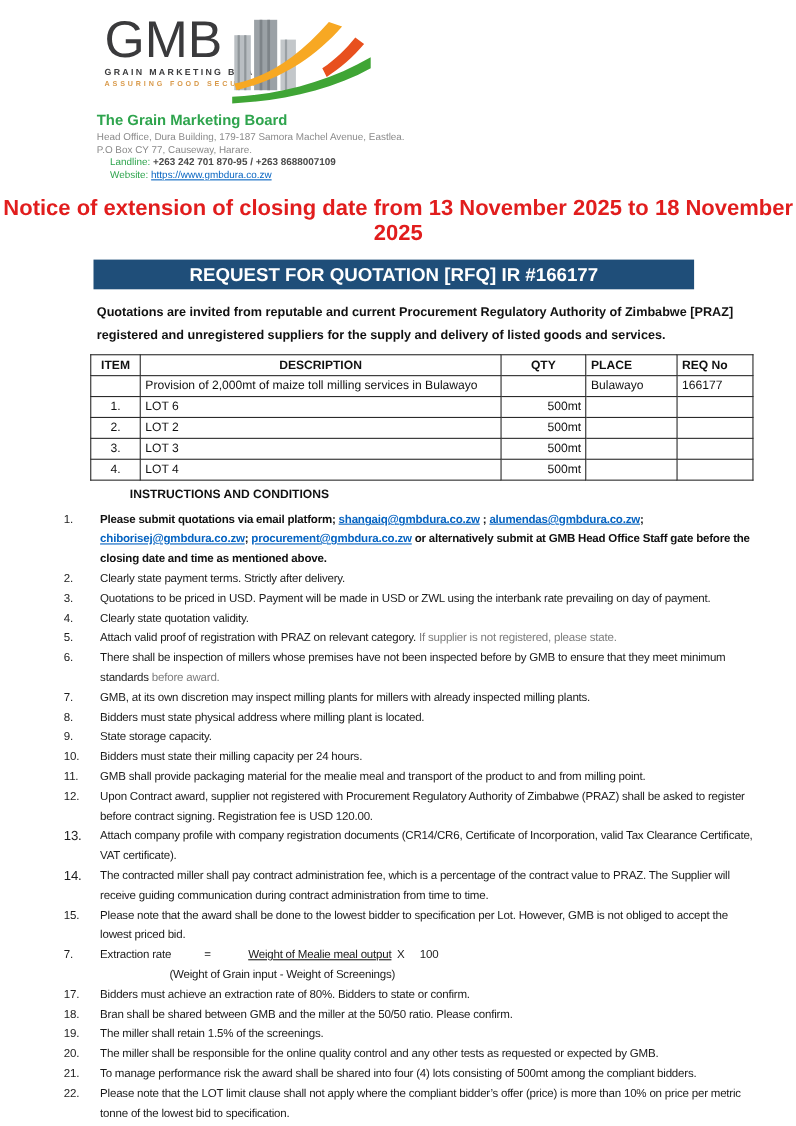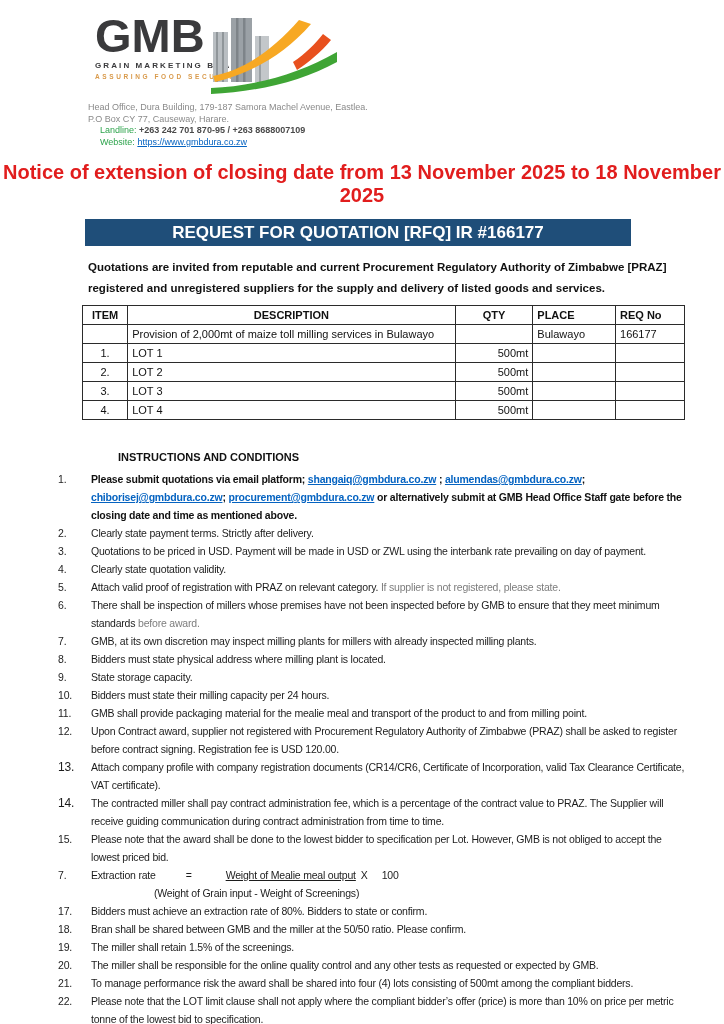--- a/index.html
+++ b/index.html
@@ -9,21 +9,21 @@
     background:#ffffff;
     font-family:"Liberation Sans", sans-serif;
     color:#1a1a1a;
     overflow:hidden;
     box-sizing:border-box;
     padding-top:14px;
   }
   
   .logo{position:relative;margin-left:95px;height:80px;width:300px;}
   .gmb-acronym{
-    font-size:47px;font-weight:700;color:#3a3a3c;letter-spacing:0px;
+    font-size:47px;font-weight:400;color:#3a3a3c;letter-spacing:0px;
     line-height:44px;
   }
   .gmb-board{
     font-size:8px;font-weight:700;color:#3a3a3c;letter-spacing:2.1px;margin-top:3px;
   }
   .gmb-tagline{
     font-size:6.5px;font-weight:700;color:#d99a4b;letter-spacing:2.6px;margin-top:3px;
   }
   .logo-mark{position:absolute;left:116px;top:2px;}
   
@@ -72,21 +72,21 @@
   .col-h2{width:72px;text-align:center;}
   .col-h3{width:76px;text-align:left;padding-left:7px;}
   .col-h4{width:62px;text-align:left;padding-left:7px;}
   td.col-item{text-align:center;}
   td.col-description{text-align:left;padding-left:10px;}
   td.col-qty{text-align:right;padding-right:9px;}
   td.col-place{text-align:left;padding-left:7px;}
   td.col-req_no{text-align:left;padding-left:7px;}
   
   .instr-heading{
-    margin-left:118px;margin-top:31px;
+    margin-left:118px;margin-top:7px;
     font-size:11px;font-weight:700;color:#111;
   }
   .instr-list{margin-left:58px;margin-top:7px;width:634px;font-size:10.5px;letter-spacing:-0.2px;color:#1c1c1c;}
   .li{display:flex;line-height:18px;}
   .li .num{flex:none;width:33px;}
   .li .num.big{font-size:12px;}
   .li-body{flex:1;}
   .seg-bold{font-weight:700;color:#111;}
   .seg-normal{}
   .seg-gray{color:#7d7d7d;}
@@ -117,20 +117,21 @@
       <rect x="32" y="2" width="2.5" height="64" fill="#7e8489"></rect>
       <rect x="44" y="20" width="14" height="46" fill="#c3c7ca"></rect>
       <rect x="48" y="20" width="2" height="46" fill="#9aa0a4"></rect>
       <path d="M4,66 C38,58 72,40 100,8 L88,4 C60,36 32,54 2,60 Z" fill="#F7A823"></path>
       <path d="M82,46 C94,38 104,28 112,18 L120,24 C110,36 98,46 86,54 Z" fill="#E8501E"></path>
       <path d="M0,72 C44,70 88,58 126,36 L126,46 C90,66 44,76 0,78 Z" fill="#3FA535"></path>
     </svg>
   </div>
 
   <div class="org">
+    <div class="org-name">The Grain Marketing Board</div>
     <div class="org-line">Head Office, Dura Building, 179-187 Samora Machel Avenue, Eastlea.</div>
     <div class="org-line">P.O Box CY 77, Causeway, Harare.</div>
     <div class="org-line">
       <span class="org-label">Landline:</span>
       <span class="org-strong">+263 242 701 870-95 /  +263 8688007109</span>
     </div>
     <div class="org-line">
       <span class="org-label">Website:</span>
       <a class="weblink">https://www.gmbdura.co.zw</a>
     </div>
@@ -156,21 +157,21 @@
     <tbody>
         <tr>
           <td class="col-item"></td>
           <td class="col-description">Provision of 2,000mt of maize toll milling services in Bulawayo</td>
           <td class="col-qty"></td>
           <td class="col-place">Bulawayo</td>
           <td class="col-req_no">166177</td>
         </tr>
         <tr>
           <td class="col-item">1.</td>
-          <td class="col-description">LOT 1</td>
+          <td class="col-description">LOT 6</td>
           <td class="col-qty">500mt</td>
           <td class="col-place"></td>
           <td class="col-req_no"></td>
         </tr>
         <tr>
           <td class="col-item">2.</td>
           <td class="col-description">LOT 2</td>
           <td class="col-qty">500mt</td>
           <td class="col-place"></td>
           <td class="col-req_no"></td>

